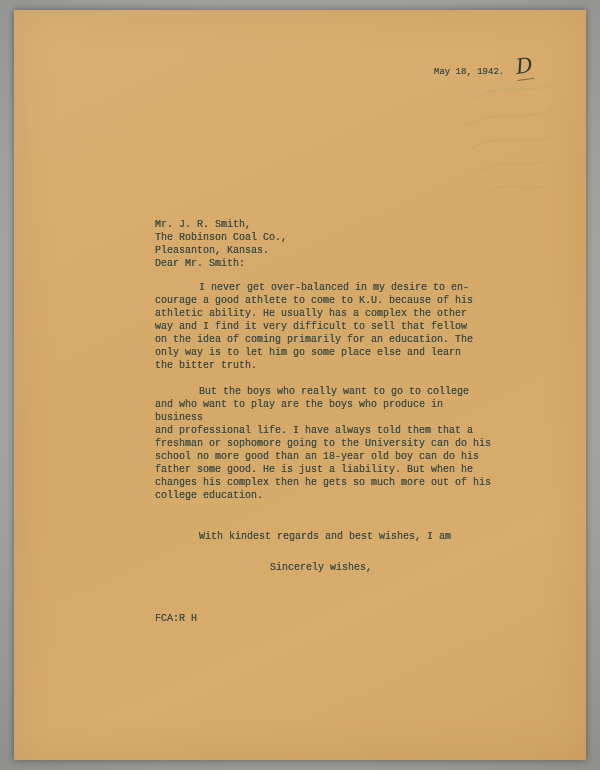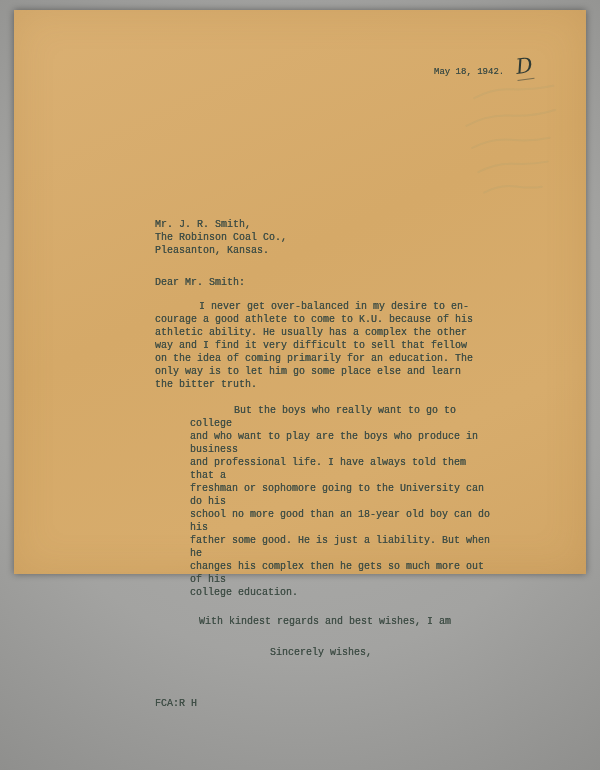--- a/index.html
+++ b/index.html
@@ -12,21 +12,21 @@
     background: radial-gradient(circle at 50% 45%, #adadab 0%, #a3a3a1 60%, #8f8f8d 100%);
     font-family: "Liberation Mono", "DejaVu Sans Mono", monospace;
     overflow: hidden;
     position: relative;
   }
   .paper {
     position: absolute;
     left: 14px;
     top: 10px;
     width: 572px;
-    height: 564px;
+    height: 750px;
     background: linear-gradient(155deg, #dab073 0%, #d5a968 45%, #d7ac6c 75%, #d2a666 100%);
     box-shadow: 0 0 7px rgba(0,0,0,0.40), inset 0 0 40px rgba(150,105,45,0.18);
   }
   .ink {
     color: #3f4e46;
     text-shadow: 0 0 0.6px rgba(55,70,62,0.85);
   }
   .date-block {
     position: absolute;
     top: 56px;
@@ -63,25 +63,25 @@
   }
   .pre {
     white-space: pre-line;
     margin: 0;
   }
   .para {
     white-space: pre-line;
     text-indent: 44px;
     margin: 0;
   }
-  .salutation { margin-top: 19px; }
+  .salutation { margin-top: 0; }
   .p1 { margin-top: 9px; }
   .p2 { margin-top: 11px; }
-  .p3 { margin-top: 13px; margin-left: 35px; }
-  .closing { margin-top: 16px; }
+  .p3 { margin-top: 13px; }
+  .closing { margin-top: 28px; }
   .valediction {
     margin-top: 18px;
     margin-left: 115px;
   }
   .signature-row {
     position: relative;
     margin-top: 51px;
   }
   .typist-initials {
     position: absolute;

